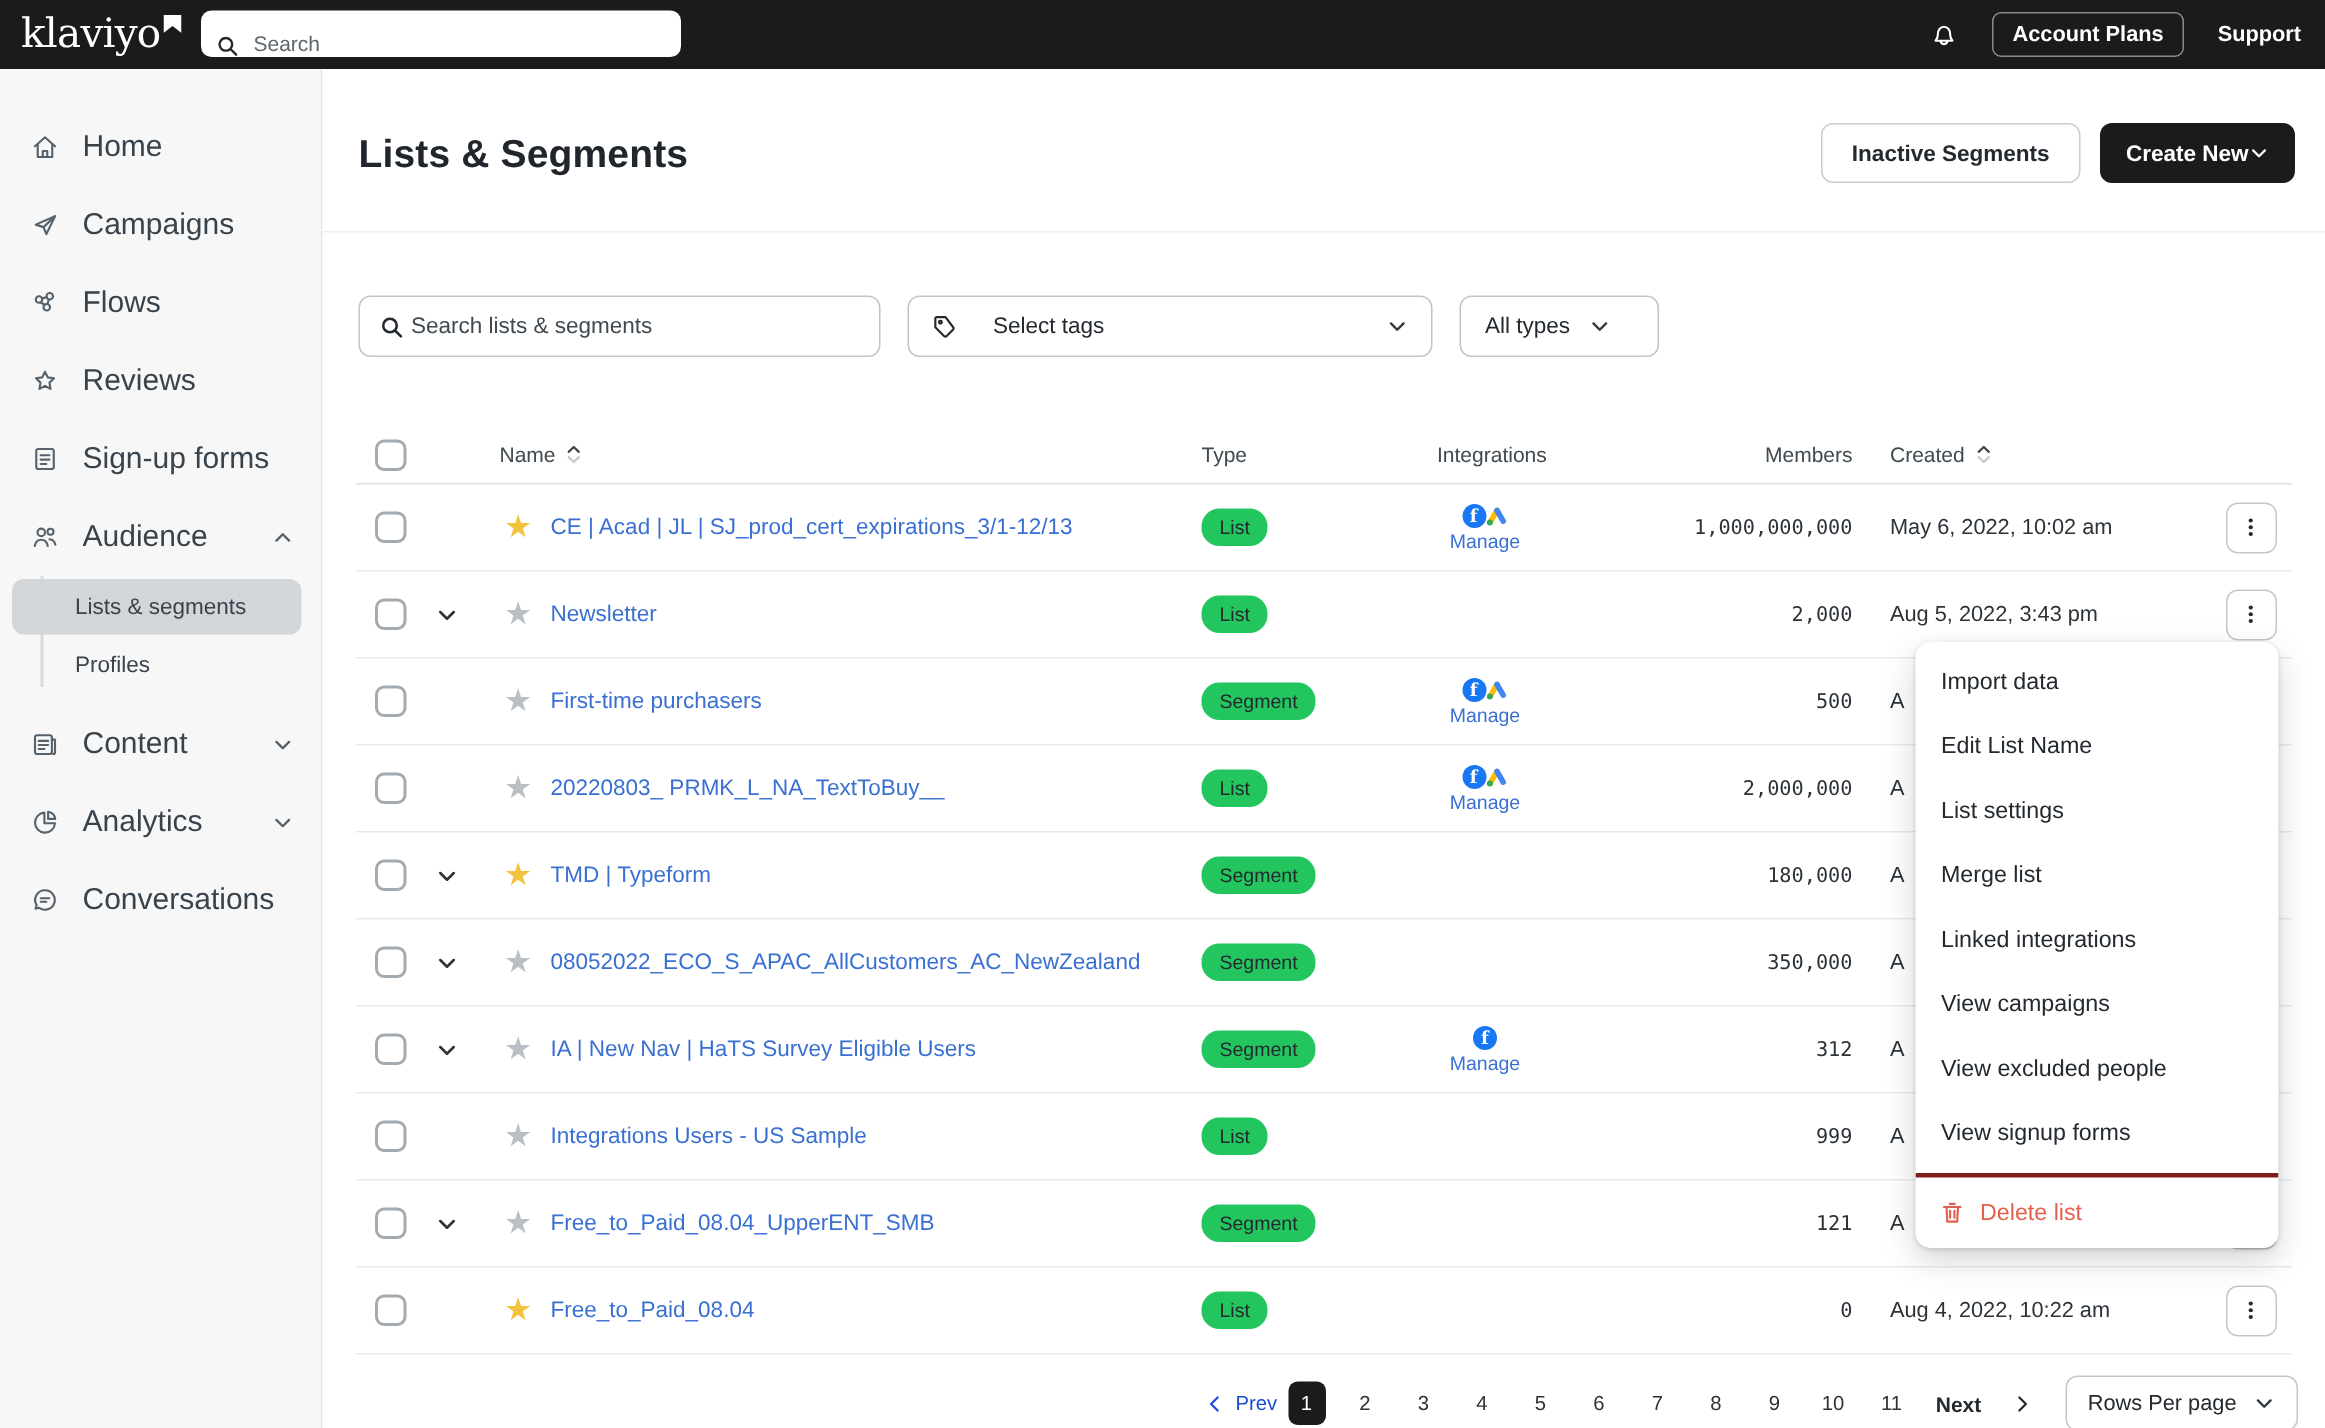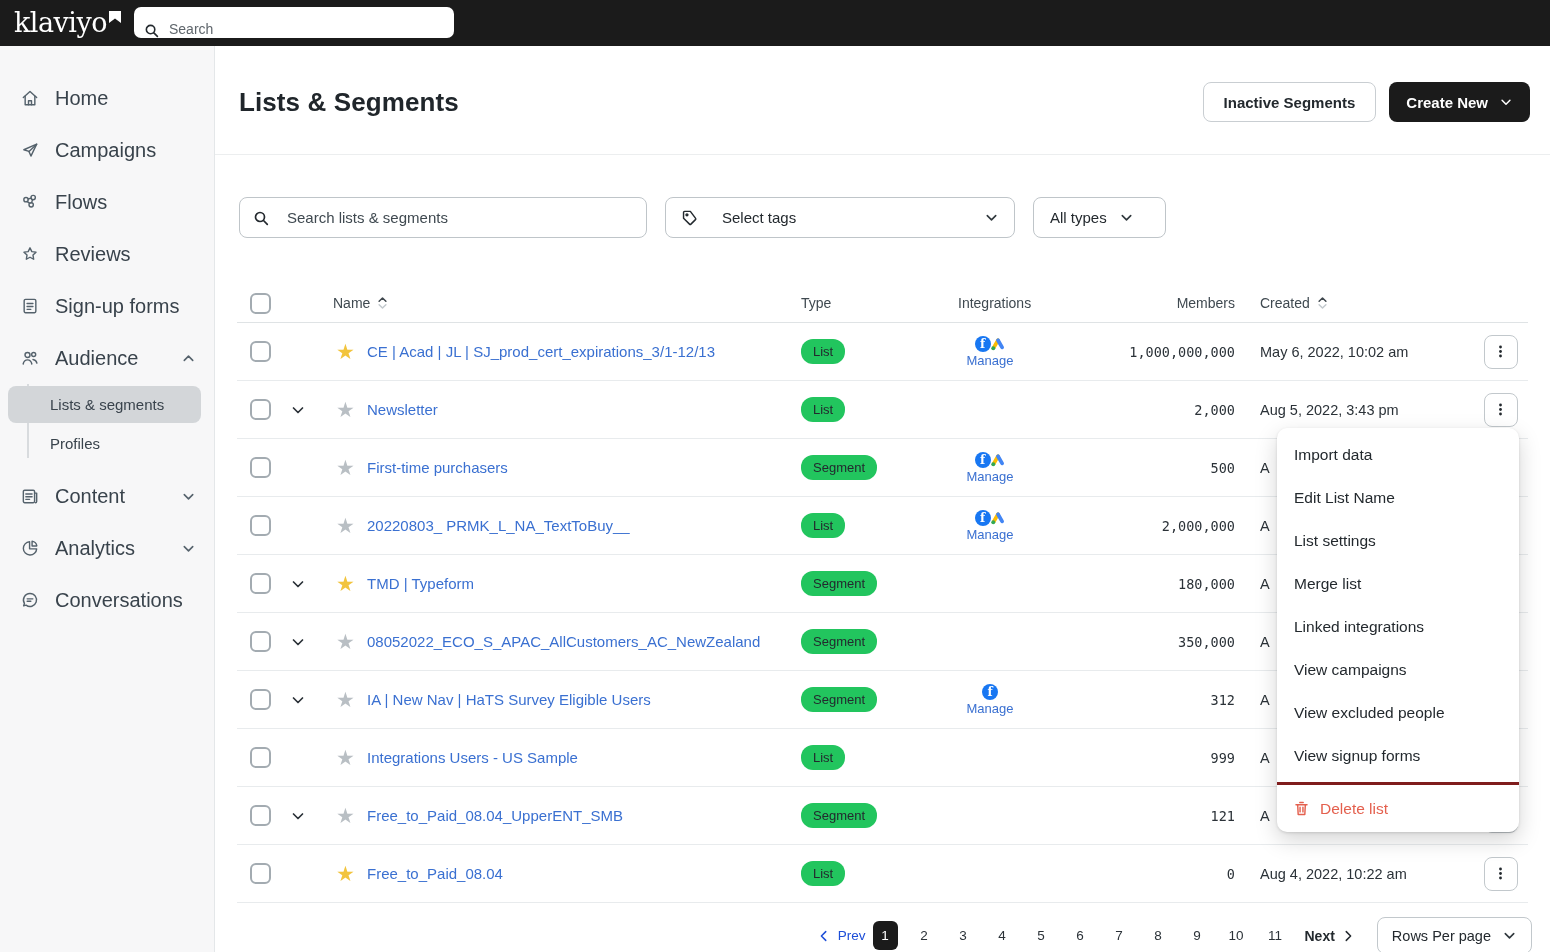--- a/index.html
+++ b/index.html
@@ -31,27 +31,27 @@
             border-radius:8px;font-size:15px;color:#39434c;cursor:pointer;}
   .sub-item.active{background:#d3d6d9;}
   
   .main{position:absolute;left:215px;top:46px;right:0;bottom:0;background:#fff;}
   .page-head{display:flex;align-items:center;justify-content:space-between;padding:36px 20px 0 24px;}
   .page-title{margin:0;font-size:26px;font-weight:700;color:#20262b;letter-spacing:.1px;}
   .head-actions{display:flex;gap:13px;}
   .btn-secondary{height:40px;padding:0 20px;border:1px solid #c9ced2;border-radius:8px;background:#fff;
                  font-size:15px;font-weight:700;color:#23292e;display:flex;align-items:center;cursor:pointer;font-family:inherit;}
   .btn-primary{height:40px;padding:0 17px;border:none;background:#1b1b1b;color:#fff;border-radius:8px;
-               font-size:15px;font-weight:700;display:flex;align-items:center;gap:11px;cursor:pointer;font-family:inherit;}
+               font-size:15px;font-weight:700;display:flex;align-items:center;gap:0;cursor:pointer;font-family:inherit;}
   .btn-primary .chev{width:14px;height:14px;color:#fff;}
   .rule{height:1px;background:#eceeef;margin-top:32px;}
   
   .filters{display:flex;gap:18px;margin:42px 0 0 24px;}
-  .search-box{width:408px;height:41px;border:1px solid #bfc5c9;border-radius:8px;display:flex;align-items:center;
-              padding:0 13px;gap:16px;box-sizing:border-box;}
+  .search-box{width:348px;height:41px;border:1px solid #bfc5c9;border-radius:8px;display:flex;align-items:center;
+              padding:0 13px;gap:3px;box-sizing:border-box;}
   .search-box .icon{width:16px;height:16px;color:#23292e;flex:0 0 auto;}
   .search-box input{border:none;outline:none;flex:1;font-size:15px;font-family:inherit;color:#23292e;background:transparent;}
   .search-box input::placeholder{color:#3f4950;}
   .select{height:41px;border:1px solid #bfc5c9;border-radius:8px;display:flex;align-items:center;box-sizing:border-box;
           font-size:15px;color:#23292e;cursor:pointer;}
   .select .icon{width:17px;height:17px;color:#23292e;}
   .select .chev{width:15px;height:15px;color:#30383d;}
   .sel-tags{width:350px;padding:0 15px;gap:24px;}
   .sel-tags .chev{margin-left:auto;}
   .sel-types{width:133px;padding:0 16px;gap:12px;}
@@ -91,21 +91,21 @@
   .kebab{width:32px;height:32px;border:1px solid #c2c8cc;border-radius:8px;background:#fff;display:flex;
          align-items:center;justify-content:center;cursor:pointer;}
   .kebab .icon{width:15px;height:15px;color:#23292e;}
   
   .pagination{display:flex;align-items:center;justify-content:flex-end;margin:14px 18px 0 0;}
   .pg-prev{display:flex;align-items:center;gap:7px;color:#1d4ed8;font-size:13.5px;cursor:default;}
   .pg-prev .icon,.pg-next .icon{width:14px;height:14px;}
   .pg-num{min-width:25px;height:29px;display:flex;align-items:center;justify-content:center;font-size:13.5px;
           color:#2b3238;margin:0 7px;border-radius:6px;cursor:pointer;}
   .pg-num.active{background:#1b1b1b;color:#fff;}
-  .pg-next{display:flex;align-items:center;gap:6px;color:#23292e;font-size:14px;font-weight:700;margin:0 6px 0 10px;cursor:pointer;}
+  .pg-next{display:flex;align-items:center;gap:20px;color:#23292e;font-size:14px;font-weight:700;margin:0 6px 0 10px;cursor:pointer;}
   .rows-btn{height:37px;border:1px solid #c2c8cc;border-radius:8px;display:flex;align-items:center;gap:11px;
             padding:0 14px;font-size:14.5px;color:#23292e;margin-left:16px;cursor:pointer;background:#fff;font-family:inherit;}
   .rows-btn .chev{width:15px;height:15px;color:#30383d;}
   
   .menu{position:absolute;left:1277px;top:428px;width:242px;background:#fff;border-radius:10px;z-index:20;
         box-shadow:0 1px 3px rgba(0,0,0,.13),0 8px 22px rgba(0,0,0,.17);padding-top:5px;overflow:hidden;}
   .menu-item{height:43px;display:flex;align-items:center;padding-left:17px;font-size:15.5px;color:#23292e;cursor:pointer;}
   .menu-delete{margin-top:5px;border-top:3px solid #7f1d1d;height:47px;display:flex;align-items:center;gap:10px;
                padding-left:16px;color:#e4604e;font-size:15.5px;cursor:pointer;}
   .menu-delete .icon{width:17px;height:17px;color:#e4604e;}
@@ -128,20 +128,30 @@
           </svg></span>
     </div>
     <div class="tb-search">
       <span class="icon">
           <svg viewBox="0 0 16 16">
             <circle cx="7" cy="7" r="4.5"></circle>
             <path d="M10.5 10.5 14.3 14.3"></path>
           </svg>
         </span>
       <input placeholder="Search" style="">
+    </div>
+    <div class="tb-right">
+      <span class="icon bell">
+          <svg viewBox="0 0 24 24">
+            <path d="M9.3 17.6a2.8 2.8 0 0 0 5.4 0"></path>
+            <path d="M5.3 17h13.4c-1.2-1.5-1.8-2.5-1.8-5.3 0-3.3-2-5.9-4.9-5.9s-4.9 2.6-4.9 5.9c0 2.8-.6 3.8-1.8 5.3z"></path>
+          </svg>
+        </span>
+      <span class="btn-acct">Account Plans</span>
+      <span class="tb-support">Support</span>
     </div>
   </div>
 
   <nav class="sidebar">
       <div class="side-item">
     <span class="icon">
           <svg viewBox="0 0 24 24">
             <path d="M4 11.4 12 4.2l8 7.2"></path>
             <path d="M6.2 9.7V20h11.6V9.7"></path>
             <path d="M10.2 20v-4.8h3.6V20"></path>

